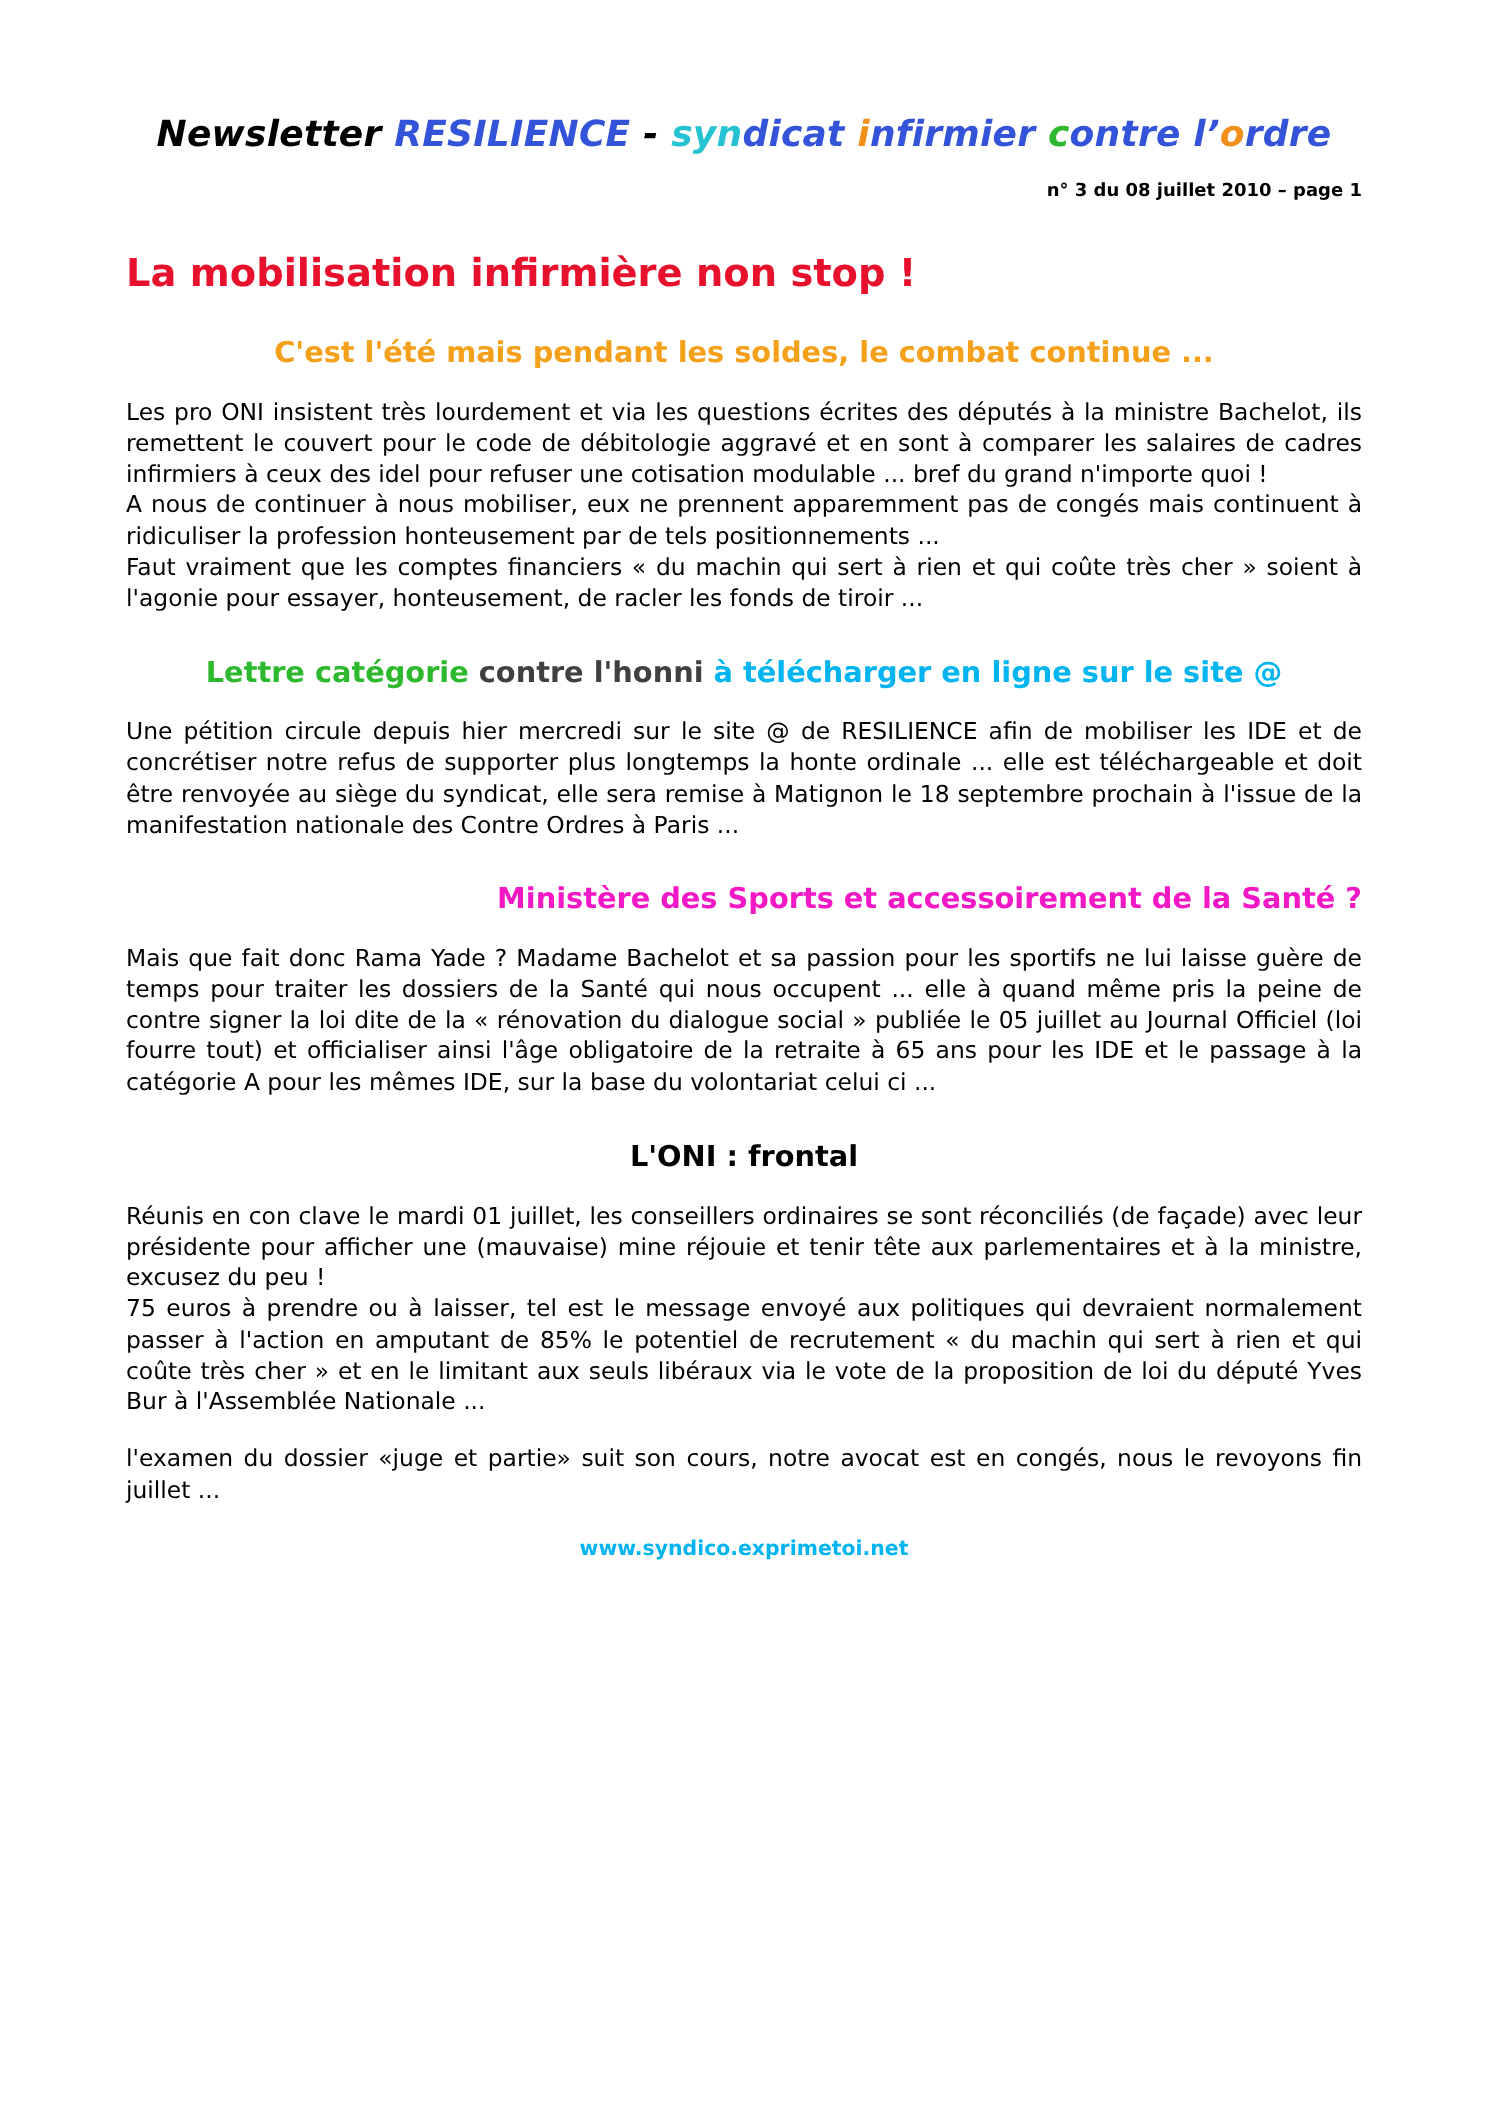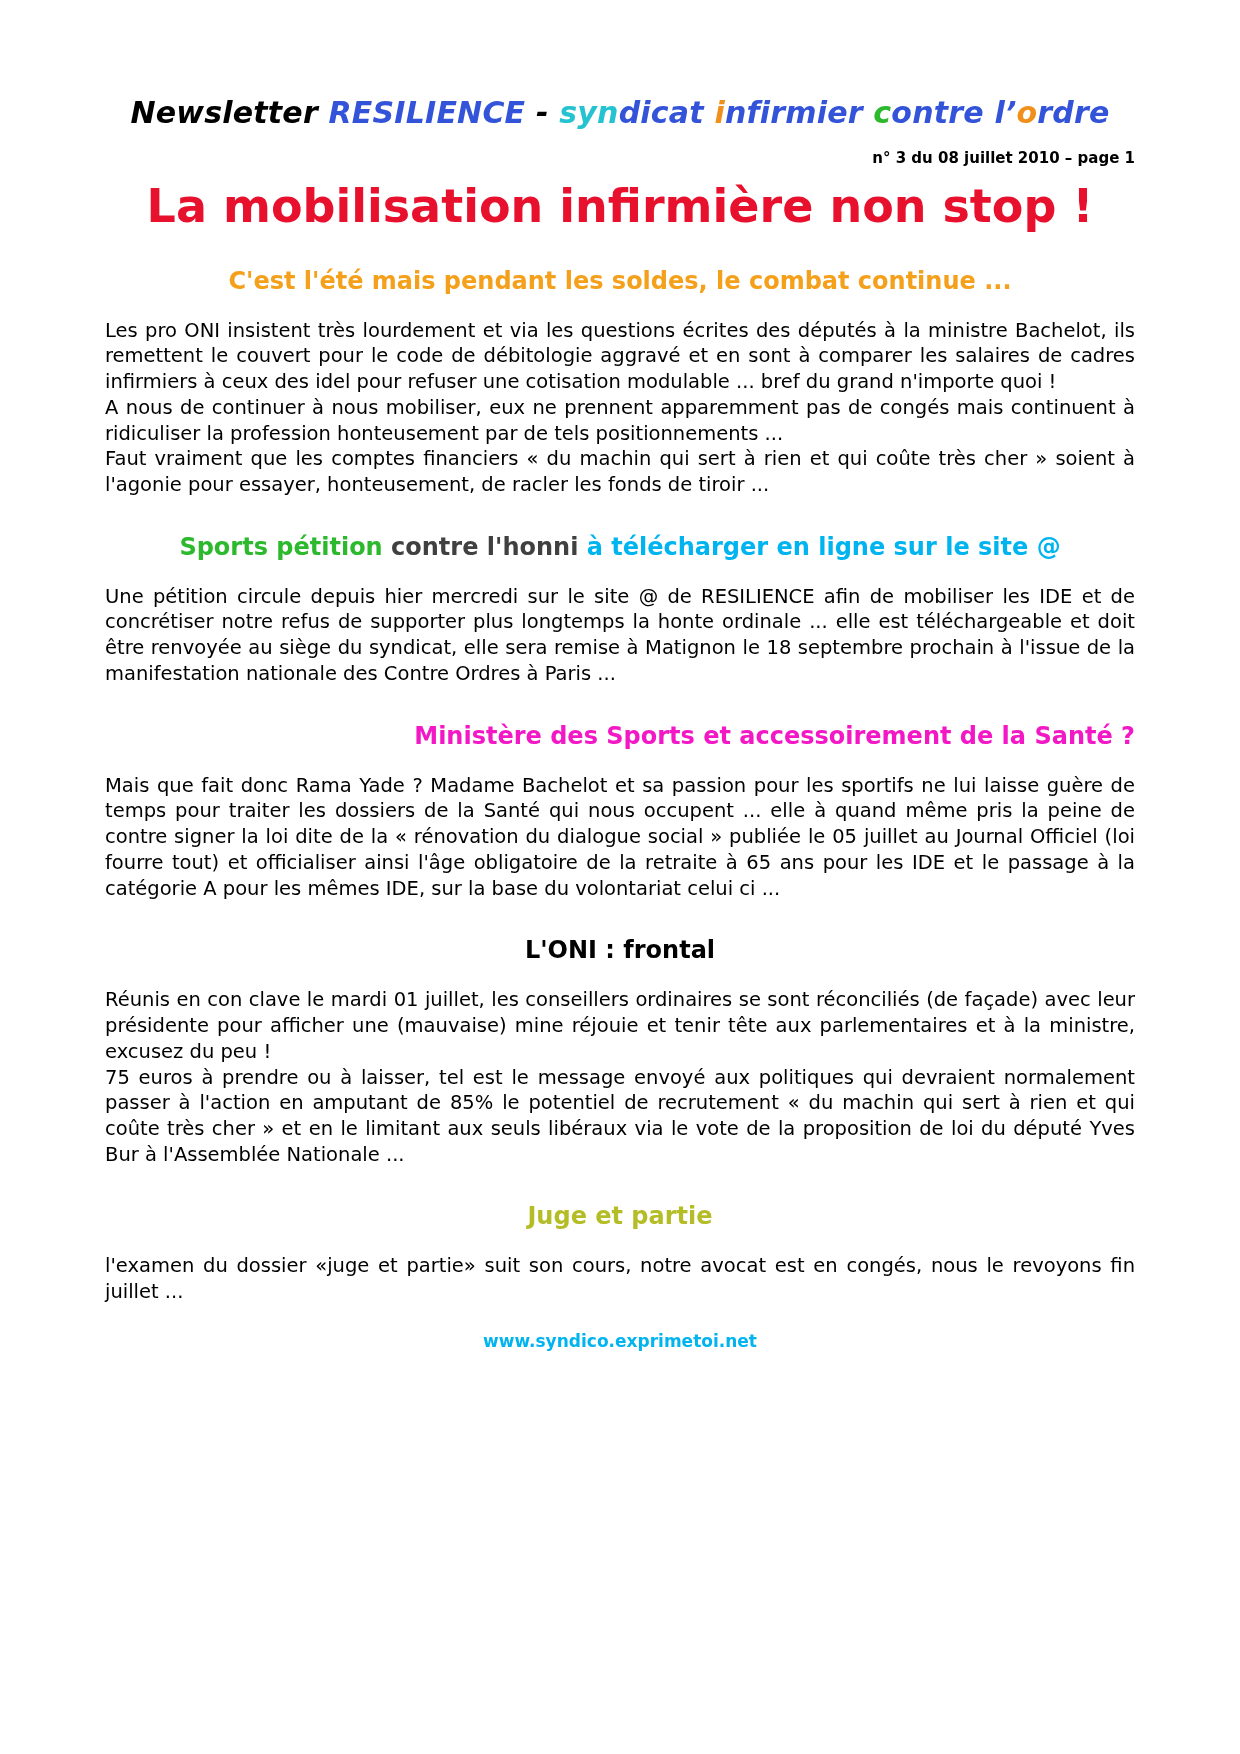--- a/index.html
+++ b/index.html
@@ -45,25 +45,24 @@
 
   .issue-line {
     text-align: right;
     font-size: 15px;
     font-weight: bold;
     color: #000000;
     margin: 18px 0 0 0;
   }
 
   .headline {
-    text-align: center;
-    font-size: 46px;
+    font-size: 32px;
     font-weight: bold;
     color: #e8112d;
-    margin: 14px 0 0 0;
+    margin: 43px 0 0 0;
     line-height: 1.1;
   }
 
   
   .sec-title {
     text-align: center;
     font-size: 24px;
     font-weight: bold;
     margin: 34px 0 0 0;
     line-height: 1.25;
@@ -107,29 +106,28 @@
   <div class="issue-line">n° 3 du 08 juillet 2010 – page 1</div>
 
   <h1 class="headline">La mobilisation infirmière non stop !</h1>
 
   <div class="sec-title sec-orange">C'est l'été mais pendant les soldes, le combat continue ...</div>
   <p class="body">Les pro ONI insistent très lourdement et via les questions écrites des députés à la ministre Bachelot, ils remettent le couvert pour le code de débitologie aggravé et en sont à comparer les salaires de cadres infirmiers à ceux des idel pour refuser une cotisation modulable ... bref du grand n'importe quoi !</p>
   <p class="body tight">A nous de continuer à nous mobiliser, eux ne prennent apparemment pas de congés mais continuent à ridiculiser la profession honteusement par de tels positionnements ...</p>
   <p class="body tight">Faut vraiment que les comptes financiers « du machin qui sert à rien et qui coûte très cher » soient à l'agonie pour essayer, honteusement, de racler les fonds de tiroir ...</p>
 
   <div class="sec-title sec-mixed">
-    <span class="p1">Sports pétition </span><span class="p2">contre l'honni </span><span class="p3">à télécharger en ligne sur le site @</span>
+    <span class="p1">Lettre catégorie </span><span class="p2">contre l'honni </span><span class="p3">à télécharger en ligne sur le site @</span>
   </div>
   <p class="body">Une pétition circule depuis hier mercredi sur le site @ de RESILIENCE afin de mobiliser les IDE et de concrétiser notre refus de supporter plus longtemps la honte ordinale ... elle est téléchargeable et doit être renvoyée au siège du syndicat, elle sera remise à Matignon le 18 septembre prochain à l'issue de la manifestation nationale des Contre Ordres à Paris ...</p>
 
   <div class="sec-title sec-magenta">Ministère des Sports et accessoirement de la Santé ?</div>
   <p class="body">Mais que fait donc Rama Yade ?   Madame Bachelot et sa passion pour les sportifs ne lui laisse guère de temps pour traiter les dossiers de la Santé qui nous occupent ... elle à quand même pris la peine de contre signer la loi dite de la « rénovation du dialogue social » publiée le 05 juillet au Journal Officiel (loi fourre tout) et officialiser ainsi l'âge obligatoire de la retraite à 65 ans pour les IDE et le passage à la catégorie A pour les mêmes IDE, sur la base du volontariat celui ci ...</p>
 
   <div class="sec-title sec-black">L'ONI : frontal</div>
   <p class="body">Réunis en con clave le mardi 01 juillet, les conseillers ordinaires se sont réconciliés (de façade) avec leur présidente pour afficher une (mauvaise) mine réjouie et tenir tête aux parlementaires et à la ministre, excusez du peu !</p>
   <p class="body tight">75 euros à prendre ou à laisser, tel est le message envoyé aux politiques qui devraient normalement passer à l'action en amputant de 85% le potentiel de recrutement « du machin qui sert à rien et qui coûte très cher » et en le limitant aux seuls libéraux via le vote de la proposition de loi du député Yves Bur à l'Assemblée Nationale ...</p>
 
-  <div class="sec-title sec-olive">Juge et partie</div>
   <p class="body">l'examen du dossier «juge et partie» suit son cours, notre avocat est en congés, nous le revoyons fin juillet ...</p>
 
   <div class="footer-link">www.syndico.exprimetoi.net</div>
 
 </div>
 
 </body></html>

